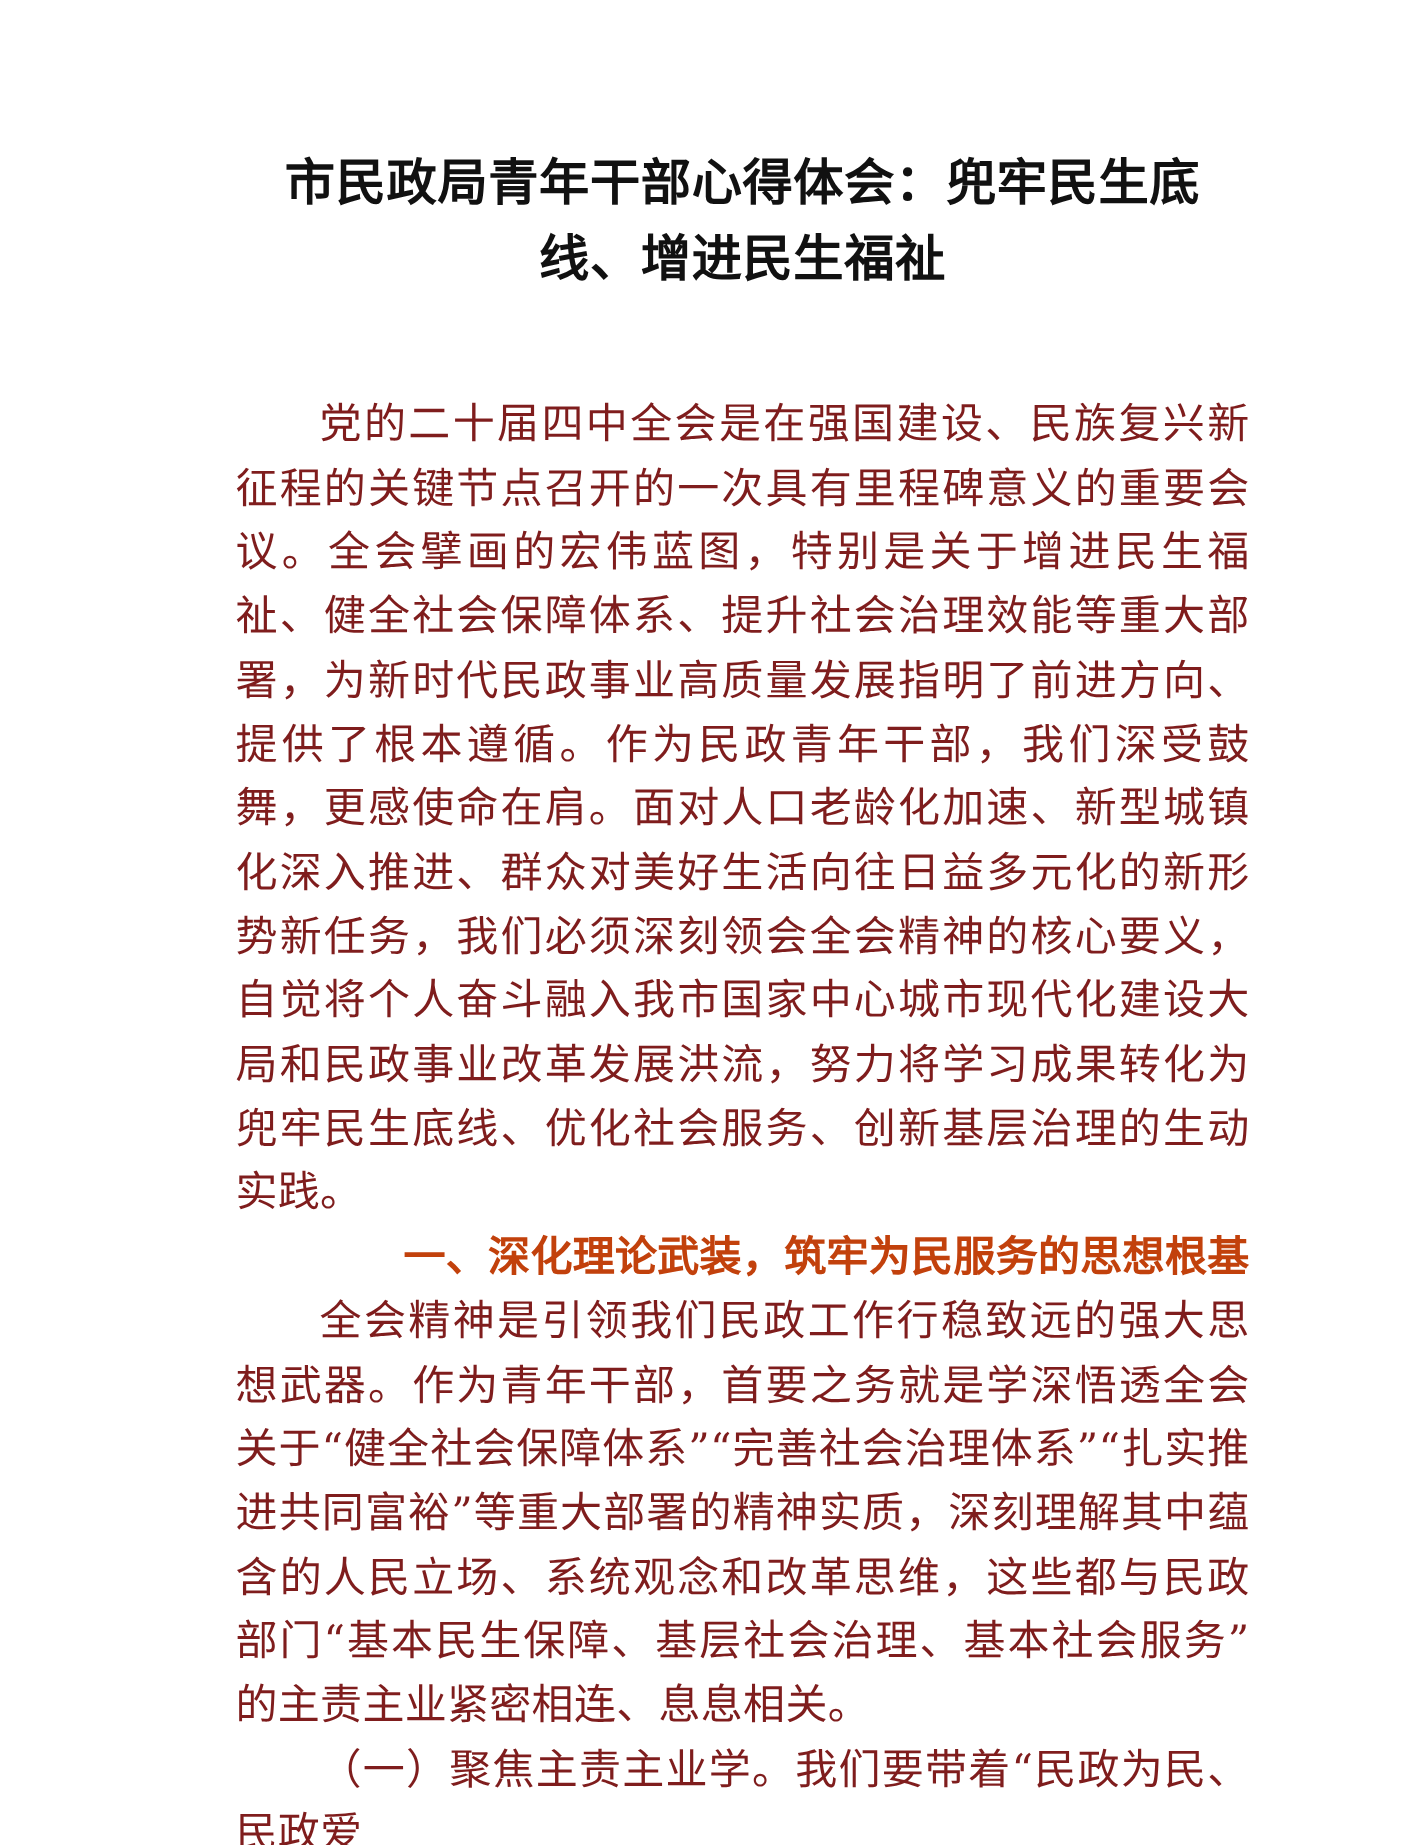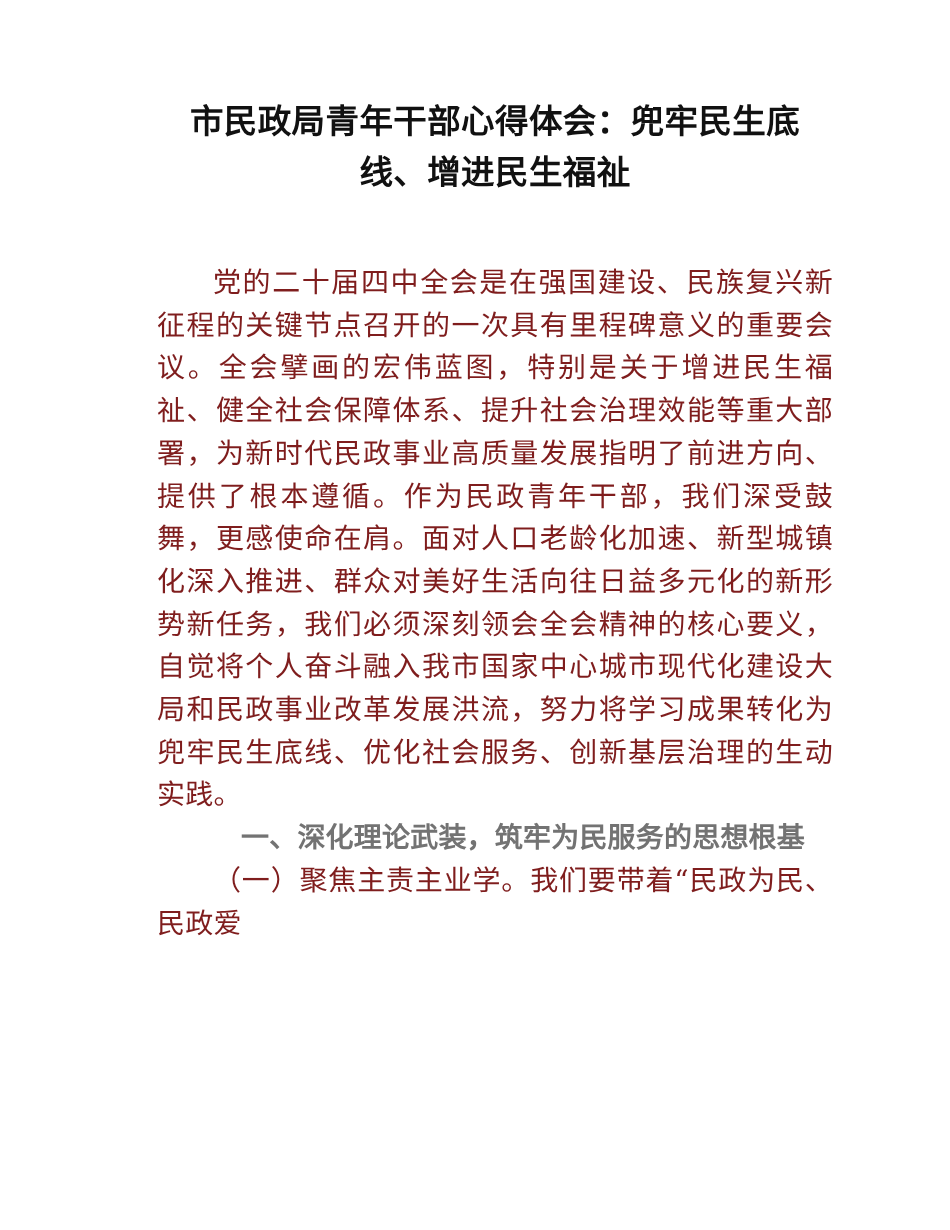--- a/index.html
+++ b/index.html
@@ -66,22 +66,22 @@
   }
 
   h2.section-heading {
     margin: 0;
     font-family: "DejaVu Sans", "Liberation Sans", sans-serif;
     font-weight: bold;
     font-size: 28px;
     line-height: 42.7px;
     text-indent: 56px;
     letter-spacing: 0.2px;
-    text-align: center;
-    color: #737373;
+    text-align: right;
+    color: #c2410c;
     word-break: break-all;
   }
 
   
   .gap-before-heading { margin-top: 26px; }
   .gap-after-heading  { margin-top: 13px; }
   .gap-para           { margin-top: 13px; }
 </style>
 </head>
 <body>
@@ -89,18 +89,19 @@
 <div class="page">
 
   <div class="doc-title">市民政局青年干部心得体会：兜牢民生底线、增进民生福祉</div>
 
   <div class="body-col">
 
     <p class="para">党的二十届四中全会是在强国建设、民族复兴新征程的关键节点召开的一次具有里程碑意义的重要会议。全会擘画的宏伟蓝图，特别是关于增进民生福祉、健全社会保障体系、提升社会治理效能等重大部署，为新时代民政事业高质量发展指明了前进方向、提供了根本遵循。作为民政青年干部，我们深受鼓舞，更感使命在肩。面对人口老龄化加速、新型城镇化深入推进、群众对美好生活向往日益多元化的新形势新任务，我们必须深刻领会全会精神的核心要义，自觉将个人奋斗融入我市国家中心城市现代化建设大局和民政事业改革发展洪流，努力将学习成果转化为兜牢民生底线、优化社会服务、创新基层治理的生动实践。</p>
 
     <h2 class="section-heading gap-before-heading">一、深化理论武装，筑牢为民服务的思想根基</h2>
 
+    <p class="para gap-after-heading">全会精神是引领我们民政工作行稳致远的强大思想武器。作为青年干部，首要之务就是学深悟透全会关于“健全社会保障体系”“完善社会治理体系”“扎实推进共同富裕”等重大部署的精神实质，深刻理解其中蕴含的人民立场、系统观念和改革思维，这些都与民政部门“基本民生保障、基层社会治理、基本社会服务”的主责主业紧密相连、息息相关。</p>
 
     <p class="para gap-para">（一）聚焦主责主业学。我们要带着“民政为民、民政爱</p>
 
   </div>
 
 </div>
 
 </body></html>

